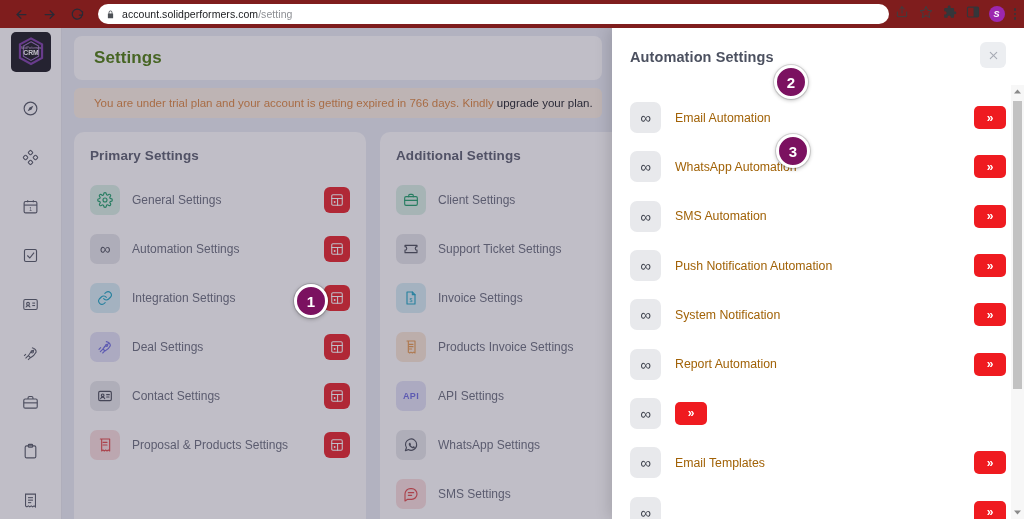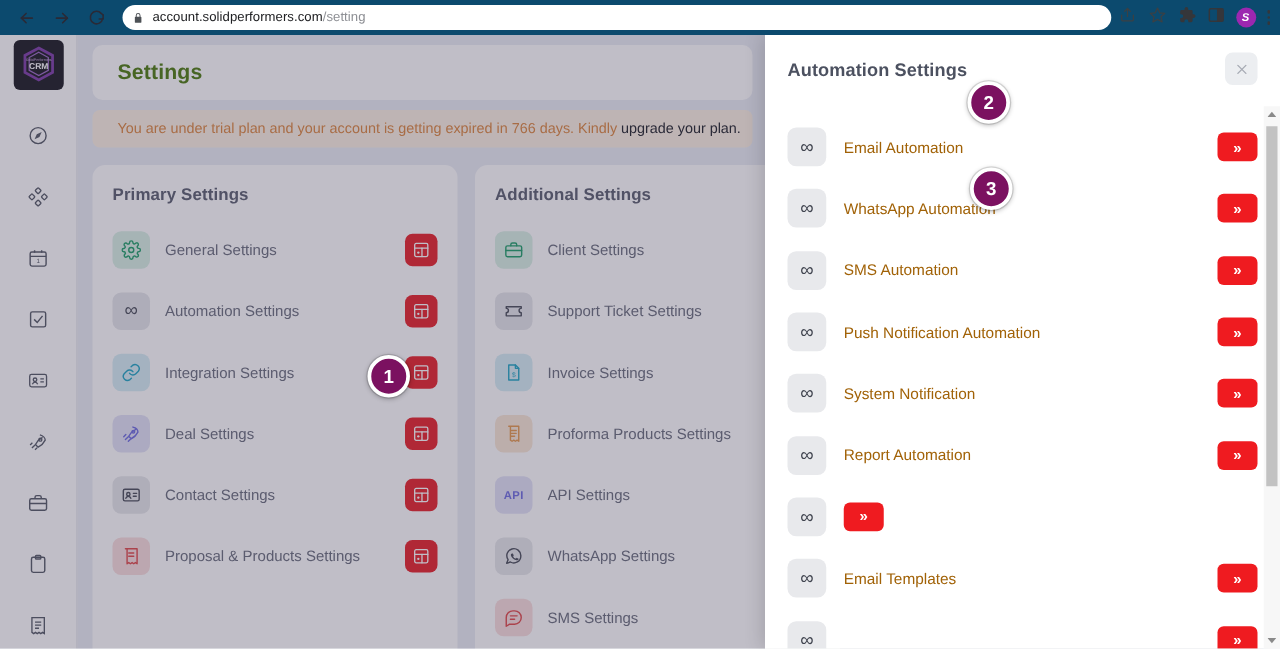--- a/index.html
+++ b/index.html
@@ -7,21 +7,21 @@
     width: 1024px; height: 519px;
     overflow: hidden;
     font-family: "Liberation Sans", sans-serif;
     background: #ffffff;
   }
 
   
   .browser-bar {
     position: absolute; top: 0; left: 0;
     width: 1024px; height: 28px;
-    background: #0c4a6e;
+    background: #7f1d1d;
     display: flex; align-items: center;
     padding: 0 8px;
     gap: 2px;
   }
   .nav-btn {
     width: 26px; height: 26px;
     display: flex; align-items: center; justify-content: center;
     color: #2a2a36;
     flex: 0 0 auto;
   }
@@ -616,21 +616,21 @@
             </div>
             <div class="srow">
               <span class="s-icon" style="background: rgb(250, 231, 214);">
                 <svg width="16" height="16" viewBox="0 0 24 24" fill="none" stroke="#e59a4f" stroke-width="1.7" stroke-linecap="round" stroke-linejoin="round">
                   <path d="M6 3h12v18l-2-1.3-2 1.3-2-1.3-2 1.3-2-1.3V3z"></path>
                   <line x1="9" y1="8" x2="15" y2="8"></line>
                   <line x1="9" y1="11.5" x2="15" y2="11.5"></line>
                   <line x1="9" y1="15" x2="13" y2="15"></line>
                 </svg>
               </span>
-              <span class="s-label">Proforma Products Settings</span>
+              <span class="s-label">Products Invoice Settings</span>
               <span class="s-action">
                 <svg width="14" height="14" viewBox="0 0 24 24" fill="none" stroke="#ffffff" stroke-width="1.8" stroke-linecap="round" stroke-linejoin="round">
                   <rect x="3" y="3" width="18" height="18" rx="2"></rect>
                   <line x1="3" y1="9.5" x2="21" y2="9.5"></line>
                   <line x1="13" y1="9.5" x2="13" y2="21"></line>
                   <circle cx="8" cy="15.5" r="1.6" fill="#ffffff" stroke="none"></circle>
                 </svg>
               </span>
             </div>
             <div class="srow">

